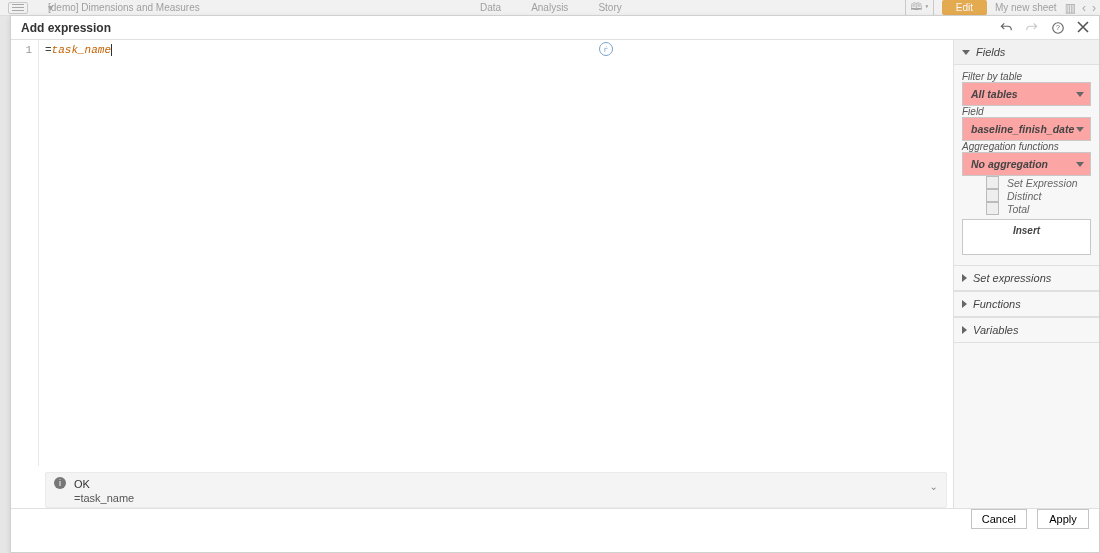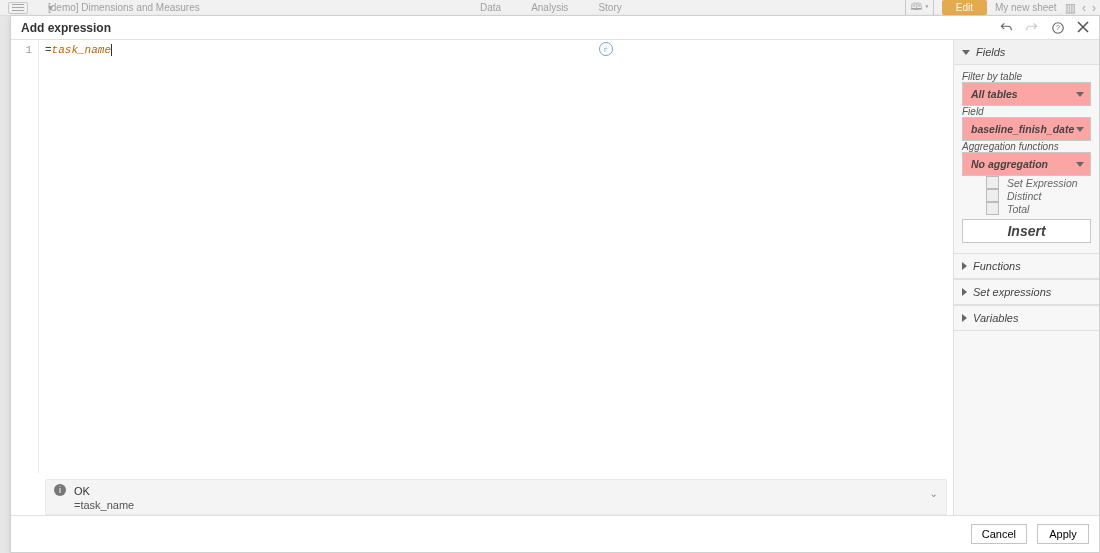--- a/index.html
+++ b/index.html
@@ -61,26 +61,26 @@
   .acc-caret{ width:0;height:0;border-left:4px solid transparent;border-right:4px solid transparent;}
   .acc-caret.open{border-top:5px solid #666;}
   .acc-caret.closed{ border-left:5px solid #666; border-top:4px solid transparent; border-bottom:4px solid transparent; border-right:none;}
   .acc-body{ padding:6px 8px 10px 8px; display:flex; flex-direction:column; }
   .lbl{font-size:10px;color:#555;}
   .sel{ position:relative; height:24px; background:#fca5a5; border:1px solid #c8c8c8;
     display:flex; align-items:center; padding:0 20px 0 8px; cursor:pointer; font-weight:600; font-size:10.5px;}
   .sel .arw{ position:absolute; right:6px; width:0;height:0;border-left:4px solid transparent;border-right:4px solid transparent;border-top:5px solid #666;}
   .chk{ display:flex; align-items:center; gap:8px; font-size:10.5px; color:#666;margin-left:24px;}
   .chk .box{ width:13px;height:13px;border:1px solid #bbb;background:#eee;}
-  .btn-insert{ height:24px; background:#fff; border:1px solid #c8c8c8; cursor:pointer;
-    font-weight:600; font-size:14px; text-align:center; line-height:22px; margin-top:4px;}
+  .btn-insert{ height:36px; background:#fff; border:1px solid #c8c8c8; cursor:pointer;
+    font-weight:600; font-size:10px; text-align:center; line-height:22px; margin-top:4px;}
   .acc-head.coll { background:#f7f7f7;}
 
   
-  .footer{ height:37px; border-top:1px solid #e0e0e0; display:flex; justify-content:flex-end; align-items:center; gap:10px; padding:0 10px;}
+  .footer{ height:44px; border-top:1px solid #e0e0e0; display:flex; justify-content:flex-end; gap:10px; padding:0 10px;}
   .fbtn{ height:20px; min-width:52px; padding:0 10px; border:1px solid #c4c4c4; background:#fff; font-size:11px; cursor:pointer;}
 
   svg{display:block;}
 </style>
 </head>
 <body>
 
 <div class="screen">
 
   <div class="bg-toolbar">
@@ -193,25 +193,25 @@
             <span class="box"></span>
             <span>Total</span>
           </div>
           <div class="btn-insert">
             <span>Insert</span>
           </div>
         </div>
 
         <div class="acc-head coll">
           <span class="acc-caret closed"></span>
-          <span>Functions</span>
+          <span>Set expressions</span>
         </div>
         <div class="acc-head coll">
           <span class="acc-caret closed"></span>
-          <span>Set expressions</span>
+          <span>Functions</span>
         </div>
         <div class="acc-head coll">
           <span class="acc-caret closed"></span>
           <span>Variables</span>
         </div>
       </div>
     </div>
 
     <div class="footer">
       <button class="fbtn">Cancel</button>

